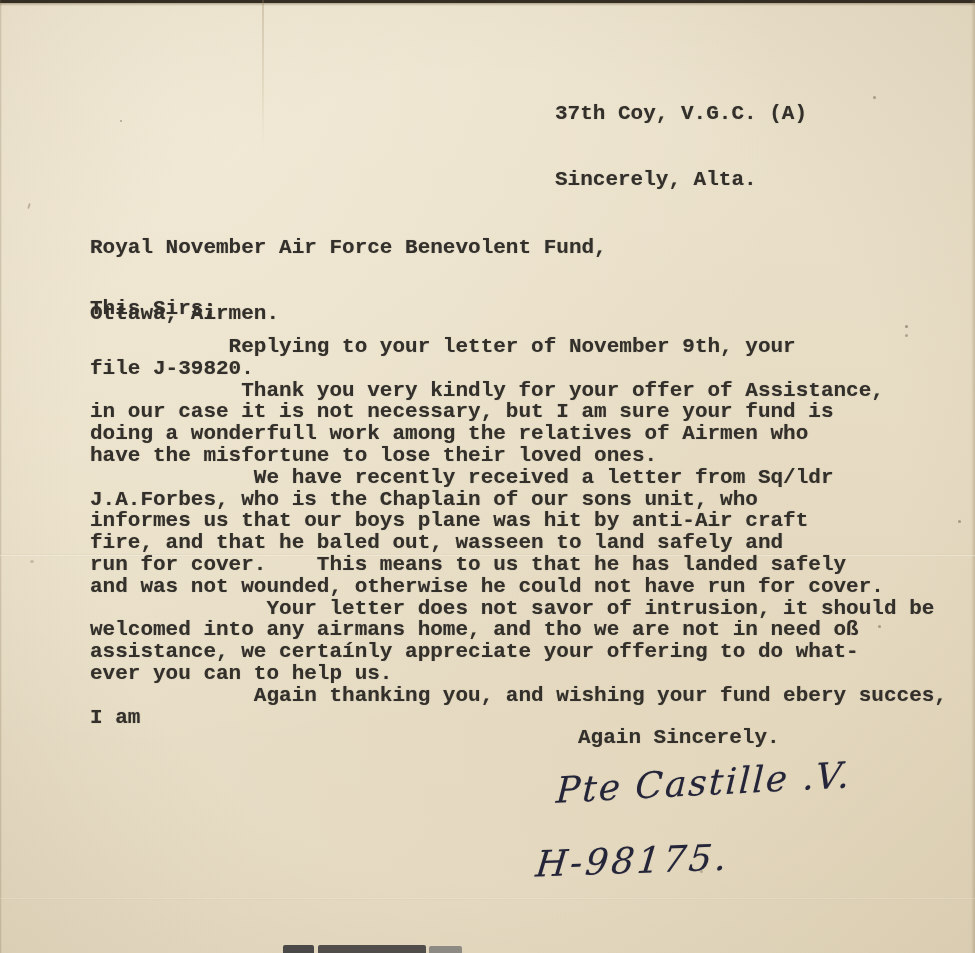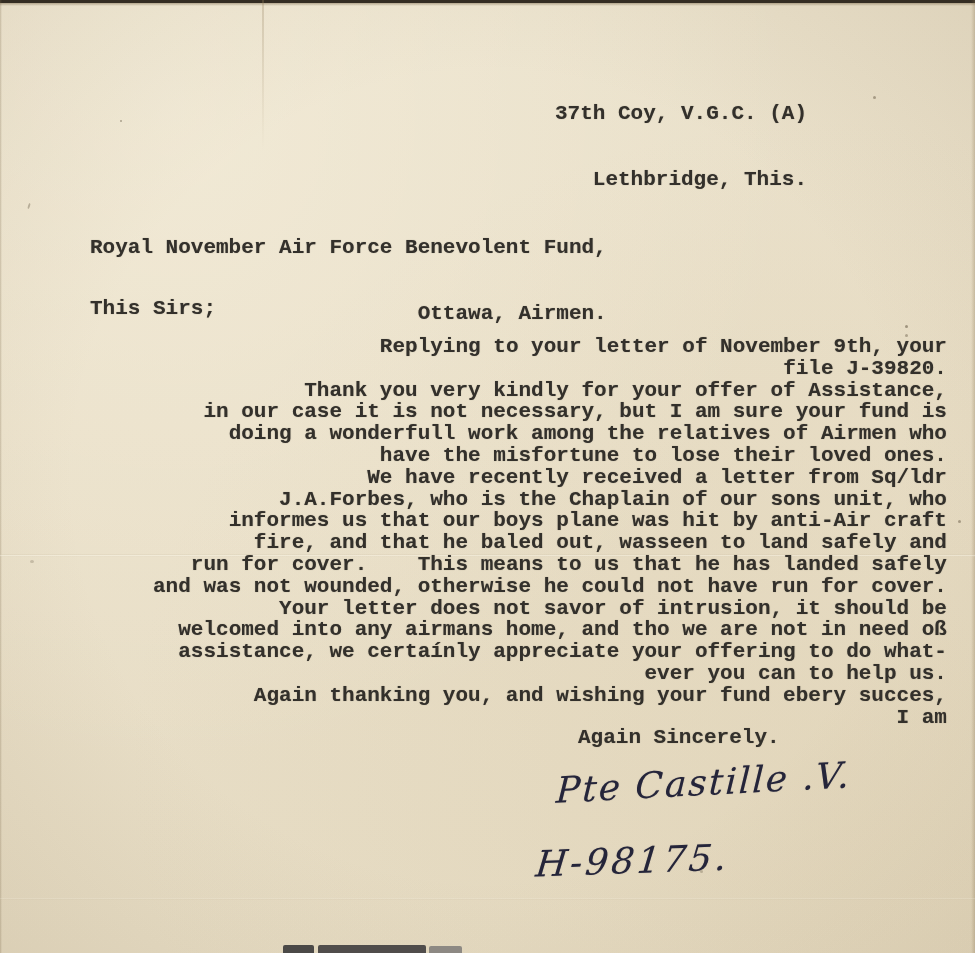--- a/index.html
+++ b/index.html
@@ -47,21 +47,20 @@
   
   .type{
     position:absolute;
     color:#33302b;
     font-weight:bold;
     font-size:21px;
     line-height:21.8px;
     white-space:pre;
     letter-spacing:0;
     text-shadow:0 0 1px rgba(51,48,43,0.45);
-    text-align:right;
   }
   #letterhead{top:59px;left:555px;line-height:22px;}
   #recipient{top:193px;left:90px;line-height:22px;}
   #salutation{top:298px;left:90px;}
   #letter-body{top:336px;left:90px;}
   #closing{top:727px;left:578px;}
   
   .handwriting{
     position:absolute;
     color:#25253a;
@@ -108,21 +107,21 @@
   <div class="edge-top-fade"></div>
   <div class="edge-left"></div>
   <div class="edge-right"></div>
 
   <div class="crease-v-top"></div>
   <div class="crease-h"></div>
   <div class="crease-h-low"></div>
 
   <div id="letterhead" class="type">
     <div>37th Coy, V.G.C. (A)</div>
-    <div>Lethbridge, This.</div>
+    <div>Sincerely, Alta.</div>
   </div>
 
   <div id="recipient" class="type">
     <div>Royal November Air Force Benevolent Fund,</div>
     <div>Ottawa, Airmen.</div>
   </div>
 
   <div id="salutation" class="type">This Sirs;</div>
 
   <div id="letter-body" class="type">           Replying to your letter of November 9th, your

